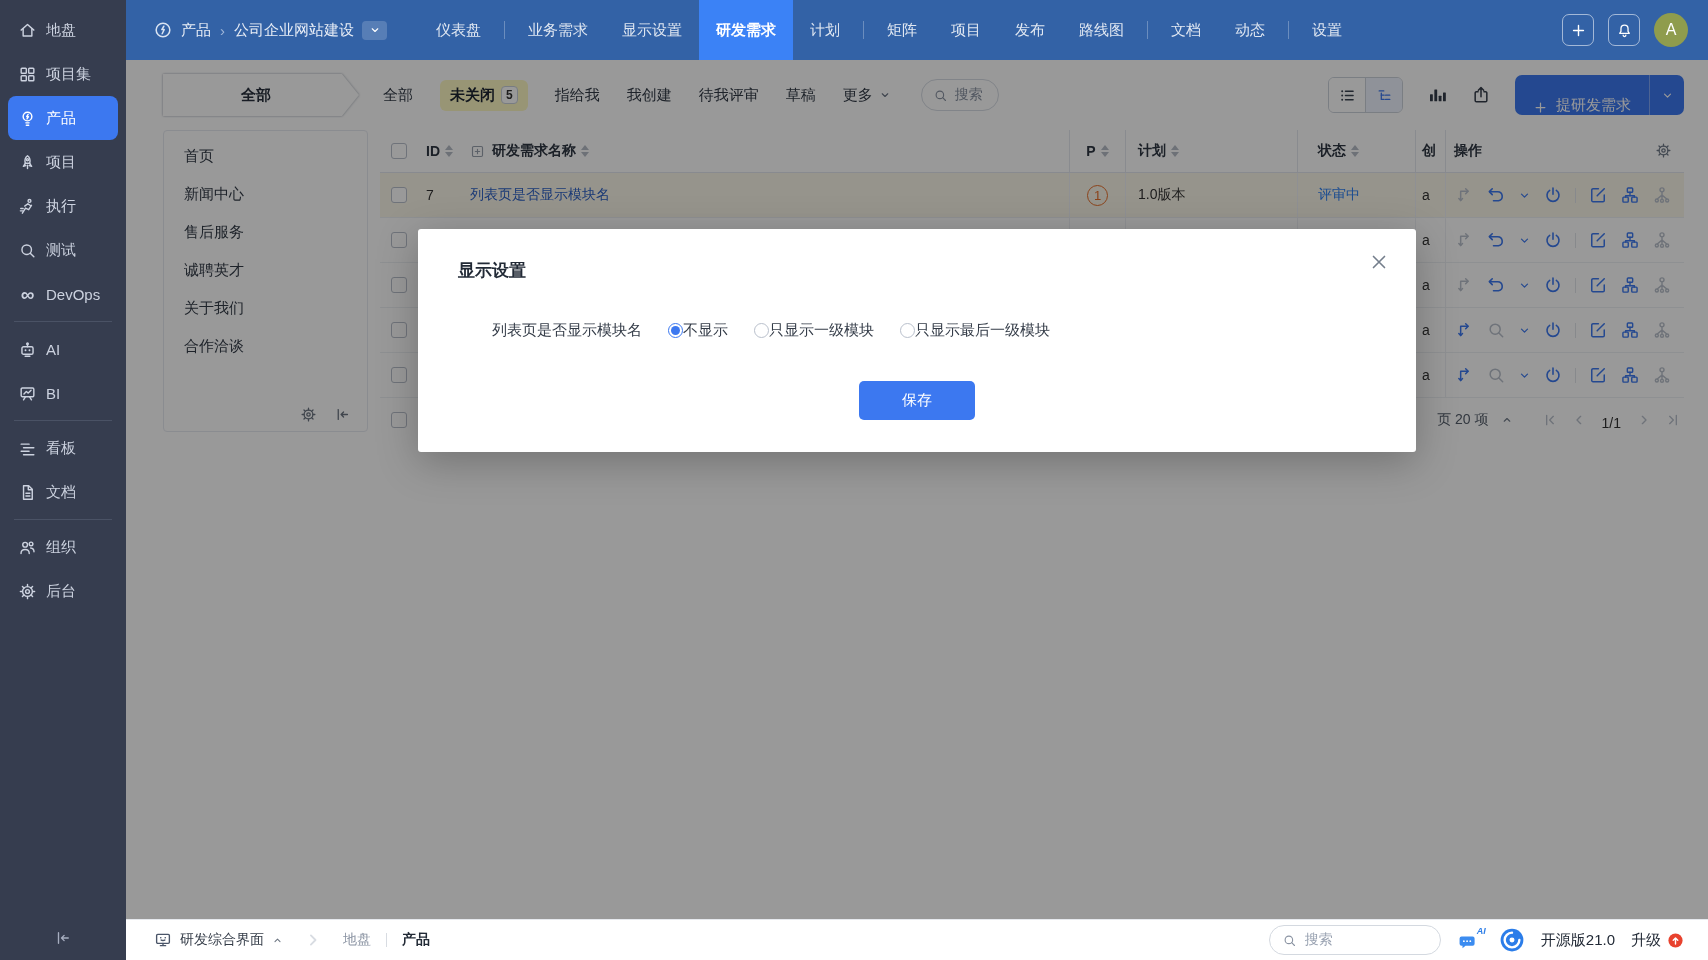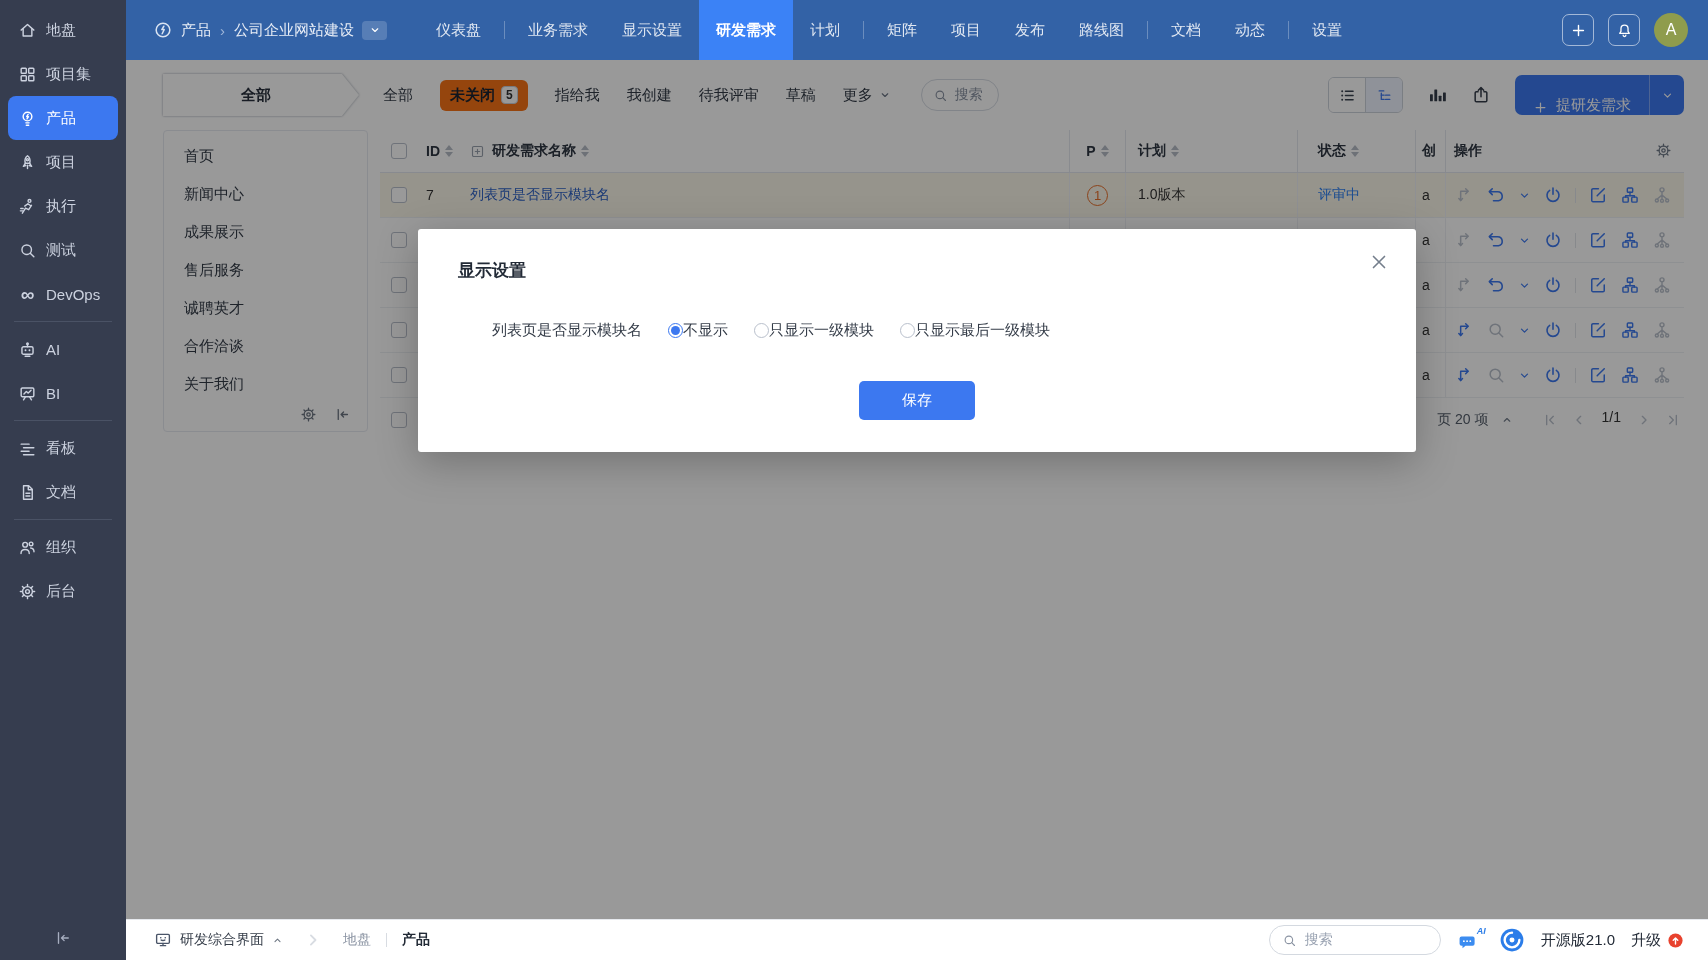--- a/index.html
+++ b/index.html
@@ -36,21 +36,21 @@
   .nav-sq .ic{width:17px;height:17px}
   .avatar{width:34px;height:34px;border-radius:50%;background:#8f9c4d;color:#fff;display:flex;align-items:center;justify-content:center;font-size:16px;cursor:pointer}
 
   
   .content{flex:1;position:relative;background:#fff;min-height:0;overflow:hidden}
   .toolbar{height:70px;display:flex;align-items:center;padding:0 24px 0 37px}
   .arrow-wrap{filter:drop-shadow(0 0 1px rgba(90,100,120,.6));flex:none}
   .arrow-tab{width:196px;height:42px;background:#fff;clip-path:polygon(0 0,calc(100% - 17px) 0,100% 50%,calc(100% - 17px) 100%,0 100%);display:flex;align-items:center;justify-content:center;font-weight:bold;font-size:15px;color:#28303d;cursor:pointer;padding-right:10px;box-sizing:border-box}
   .ftabs{display:flex;align-items:center;gap:27px;margin-left:24px;font-size:15px;color:#333b47}
   .ftab{cursor:pointer;white-space:nowrap;display:flex;align-items:center;gap:6px}
-  .ftab.active{background:#f97316;border-radius:6px;padding:6px 10px;font-weight:bold;color:#1c2431}
+  .ftab.active{background:#fef9c3;border-radius:6px;padding:6px 10px;font-weight:bold;color:#1c2431}
   .badge{background:#fff;border:1px solid #c9cfd9;border-radius:4px;font-size:12px;font-weight:bold;padding:0 4px;line-height:16px;color:#333}
   .ftab .ic{width:12px;height:12px;color:#6a7383}
   .tsearch{display:flex;align-items:center;gap:7px;margin-left:30px;border:1px solid #d7dce4;border-radius:16px;height:30px;padding:0 15px 0 11px;color:#8a93a3;font-size:14px;cursor:text}
   .tsearch .ic{width:15px;height:15px}
   .spacer{flex:1}
   .seg{display:flex;border:1px solid #ccd2db;border-radius:6px;overflow:hidden}
   .seg-btn{width:36px;height:34px;display:flex;align-items:center;justify-content:center;background:#fff;color:#3a4350;cursor:pointer}
   .seg-btn + .seg-btn{border-left:1px solid #ccd2db}
   .seg-btn.active{color:#3c78f0;background:#eef4ff}
   .seg-btn .ic{width:17px;height:17px}
@@ -94,21 +94,21 @@
   .pri{width:21px;height:21px;border-radius:50%;border:1.5px solid #e8702c;color:#e8702c;font-size:13px;display:flex;align-items:center;justify-content:center;box-sizing:border-box}
   .st{color:#2d7ff0;cursor:pointer}
   .ops{display:flex;align-items:center;gap:12px}
   .op{width:20px;height:20px;color:#3c78f0;cursor:pointer}
   .op.sm{width:13px;height:13px}
   .op.dis{color:#b9c0cb}
   .op-div{width:1px;height:15px;background:#e1e5ea}
   .tfoot{display:flex;align-items:center;height:44px;color:#555e6b}
   .pp{margin-left:auto;white-space:nowrap}
   .pp-chev{width:12px;height:12px;color:#707a88;margin-left:12px;cursor:pointer;transform:rotate(180deg)}
-  .pager{display:flex;align-items:flex-start;gap:7px;margin-left:26px}
+  .pager{display:flex;align-items:flex-end;gap:7px;margin-left:26px}
   .pgbtn{width:22px;height:22px;color:#b9c0cb;display:flex;align-items:center;justify-content:center;cursor:pointer}
   .pgbtn .ic{width:16px;height:16px}
   .pgno{color:#333;margin:0 5px}
   .flip{transform:scaleX(-1)}
 
   
   .overlay{position:absolute;inset:0;background:rgba(0,0,0,.40);z-index:5}
   .modal{position:absolute;left:292px;top:169px;width:998px;height:223px;background:#fff;border-radius:3px;box-shadow:0 10px 40px rgba(0,0,0,.25);z-index:6}
   .m-title{position:absolute;left:40px;top:30px;font-size:17px;font-weight:bold;color:#222a36}
   .m-close{position:absolute;right:26px;top:22px;width:22px;height:22px;color:#747e8c;background:none;border:none;cursor:pointer;padding:0}
@@ -619,25 +619,24 @@
               </span>
             </div>
         </div>
       </div>
 
       <div class="cbody">
 
         <aside class="mpanel">
           <div class="mitem">首页</div>
           <div class="mitem">新闻中心</div>
-          <div class="mitem">成果展示</div>
           <div class="mitem">售后服务</div>
           <div class="mitem">诚聘英才</div>
+          <div class="mitem">关于我们</div>
           <div class="mitem">合作洽谈</div>
-          <div class="mitem">关于我们</div>
           <div class="mfoot">
             <span class="ic">
                 <svg>
                   <use href="#i-gear"></use>
                 </svg>
               </span>
             <span class="ic">
                 <svg>
                   <use href="#i-collapse"></use>
                 </svg>

